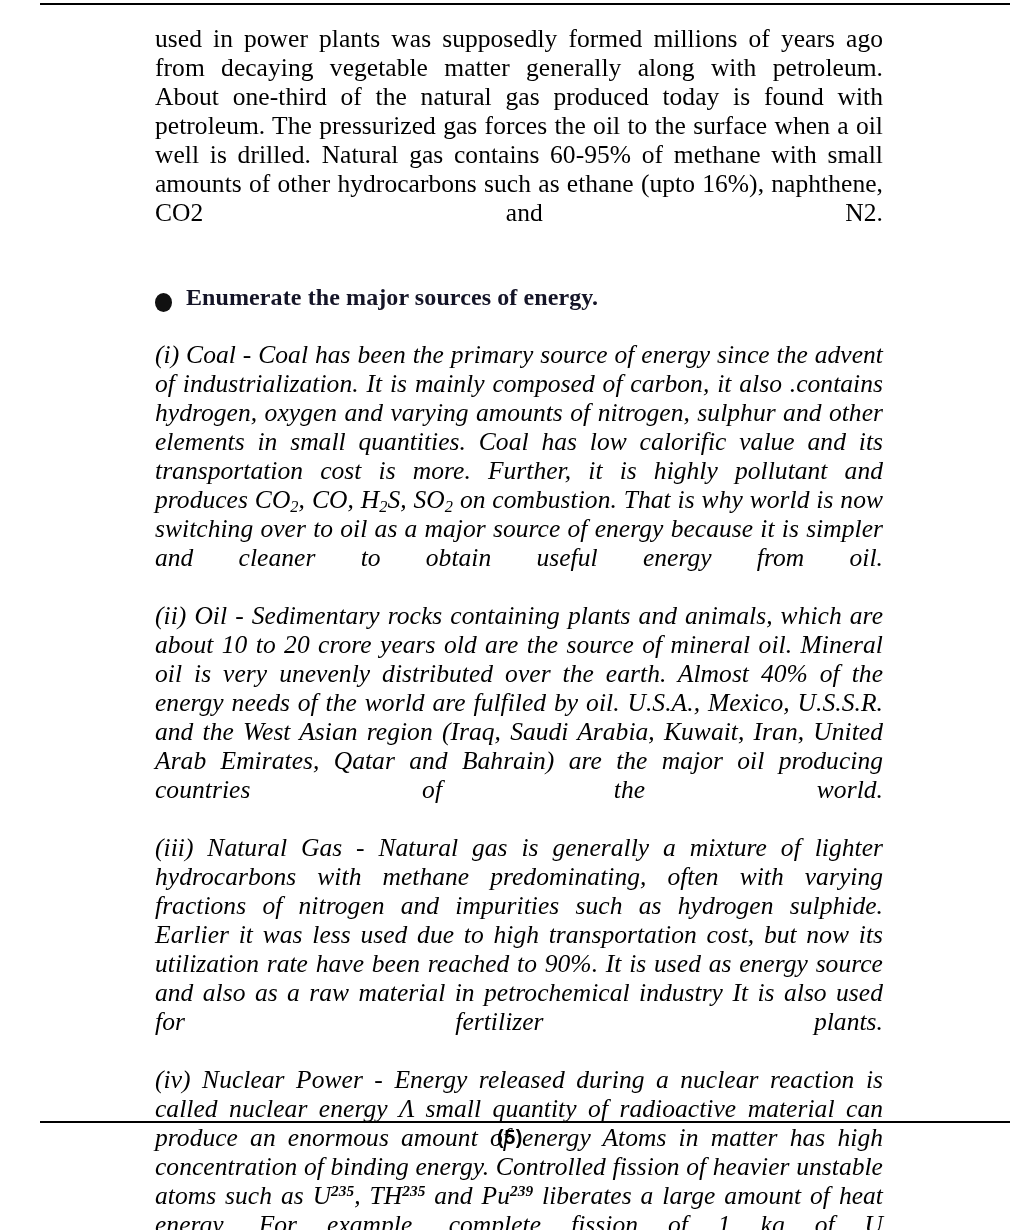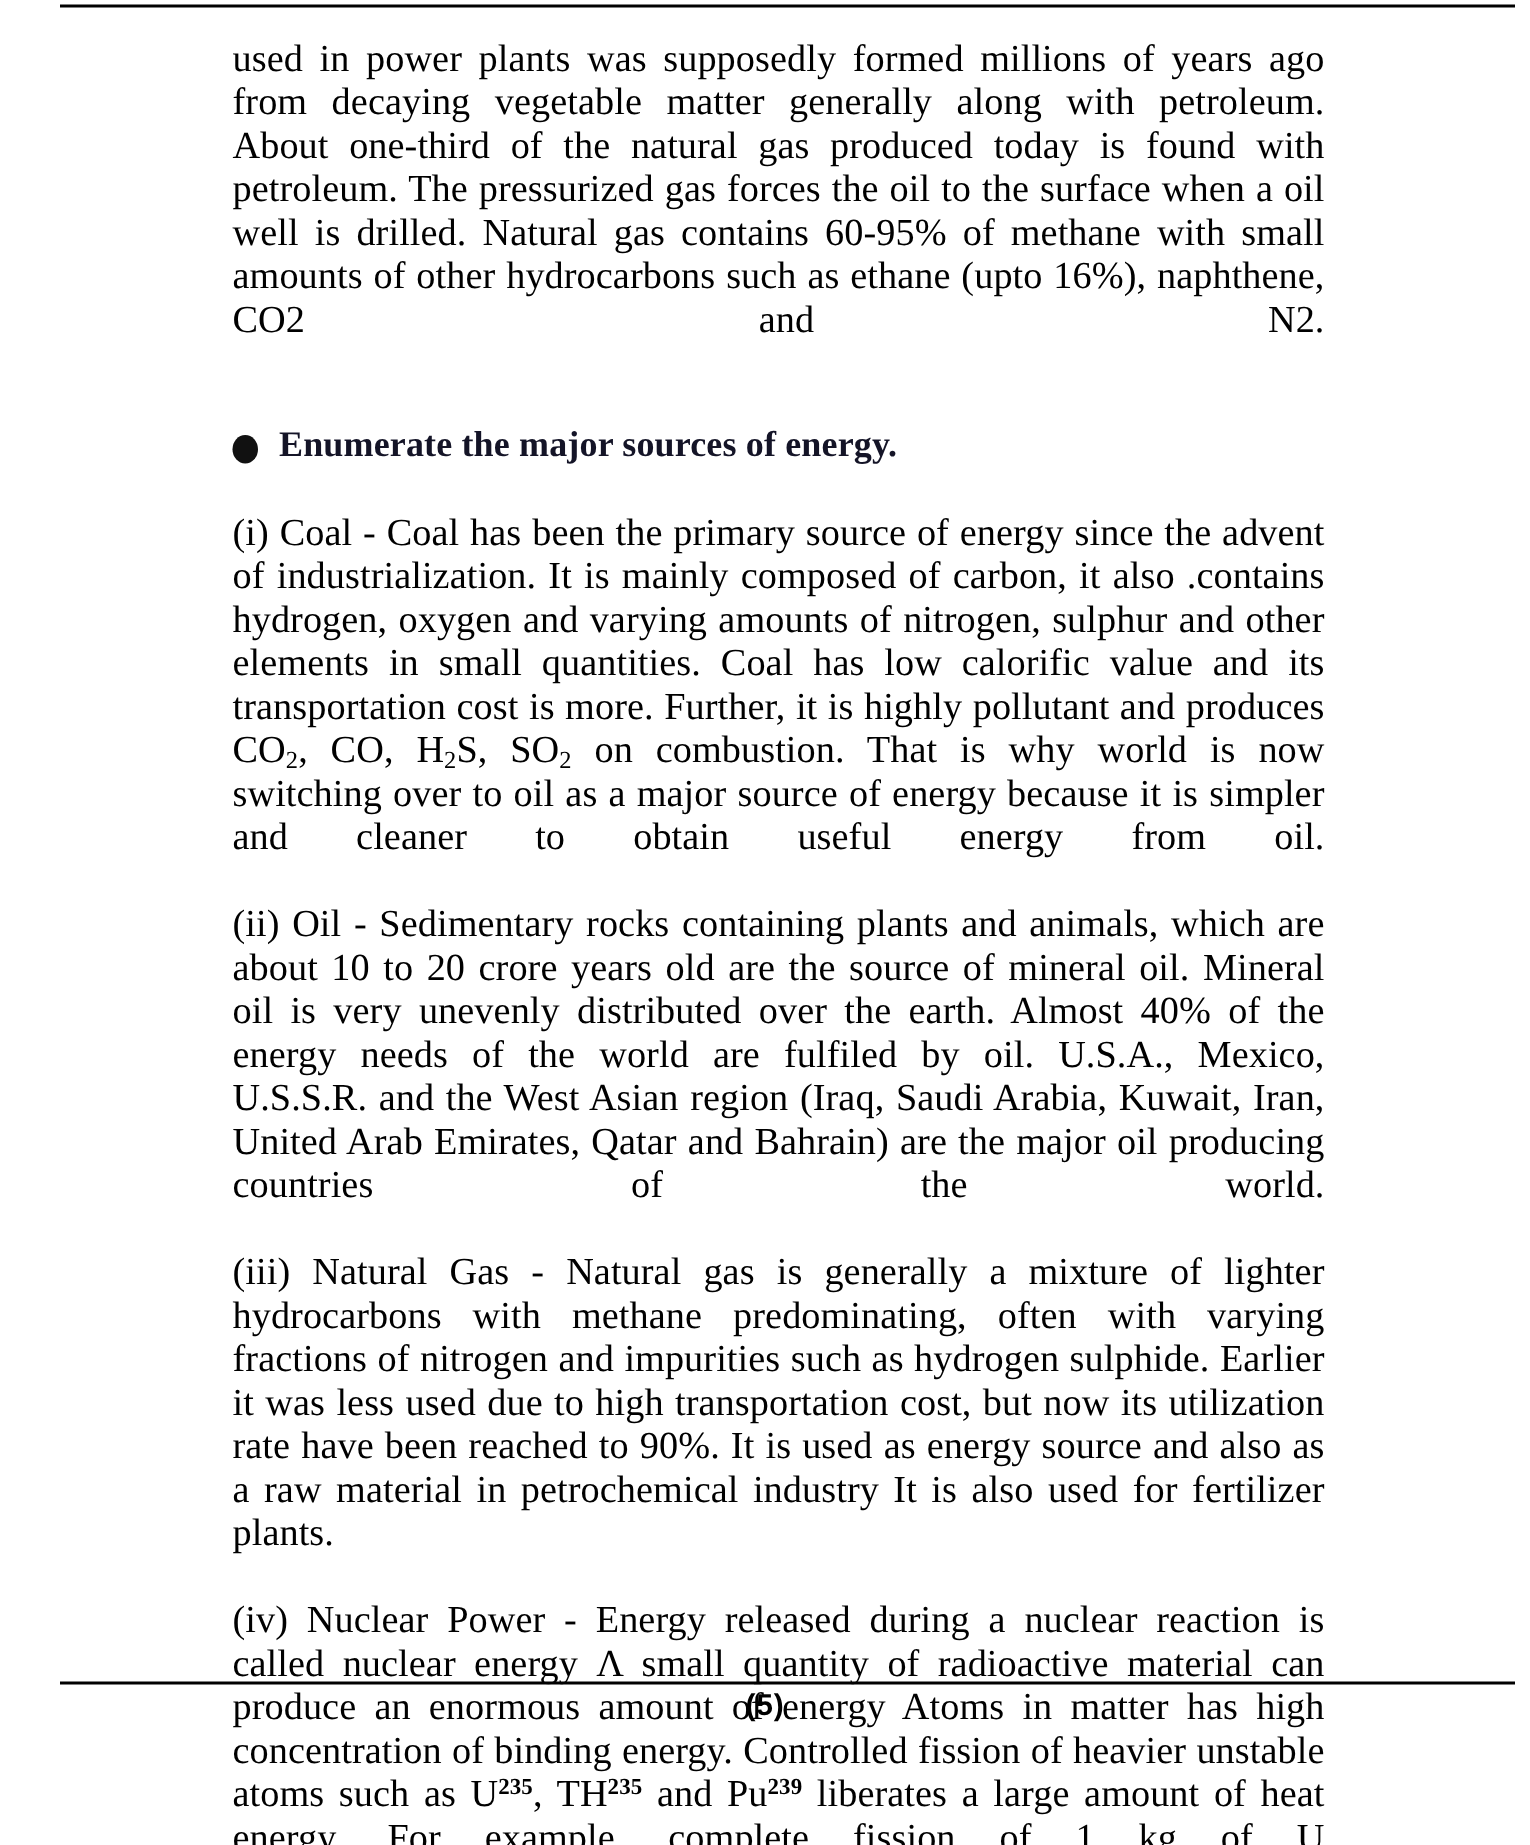--- a/index.html
+++ b/index.html
@@ -59,26 +59,26 @@
     content: "";
     display: inline-block;
     width: 100%;
   }
   p.nojust {
     text-align: left;
   }
   p.nojust::after { content: none; }
 
   
-  .tight { margin-top: 0; }
+  .tight { margin-top: 0; font-style: italic; }
 
   
   .heading-row {
     display: flex;
-    align-items: center;
+    align-items: flex-end;
     margin-top: 28px;
     margin-bottom: 30px;
   }
   .bullet-dot {
     display: inline-block;
     width: 17px;
     height: 19px;
     border-radius: 50%;
     background: #111111;
     flex: 0 0 auto;

